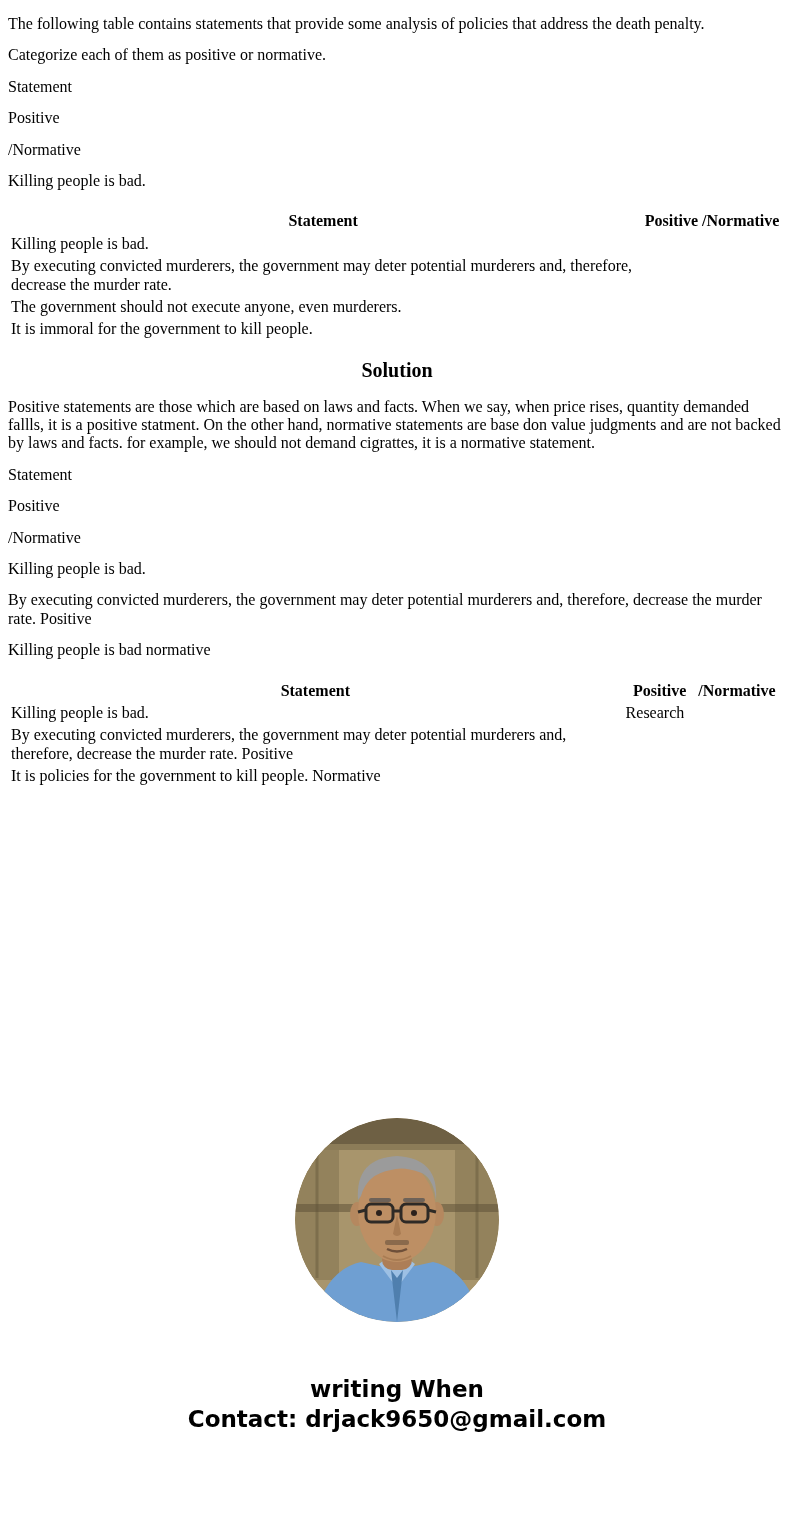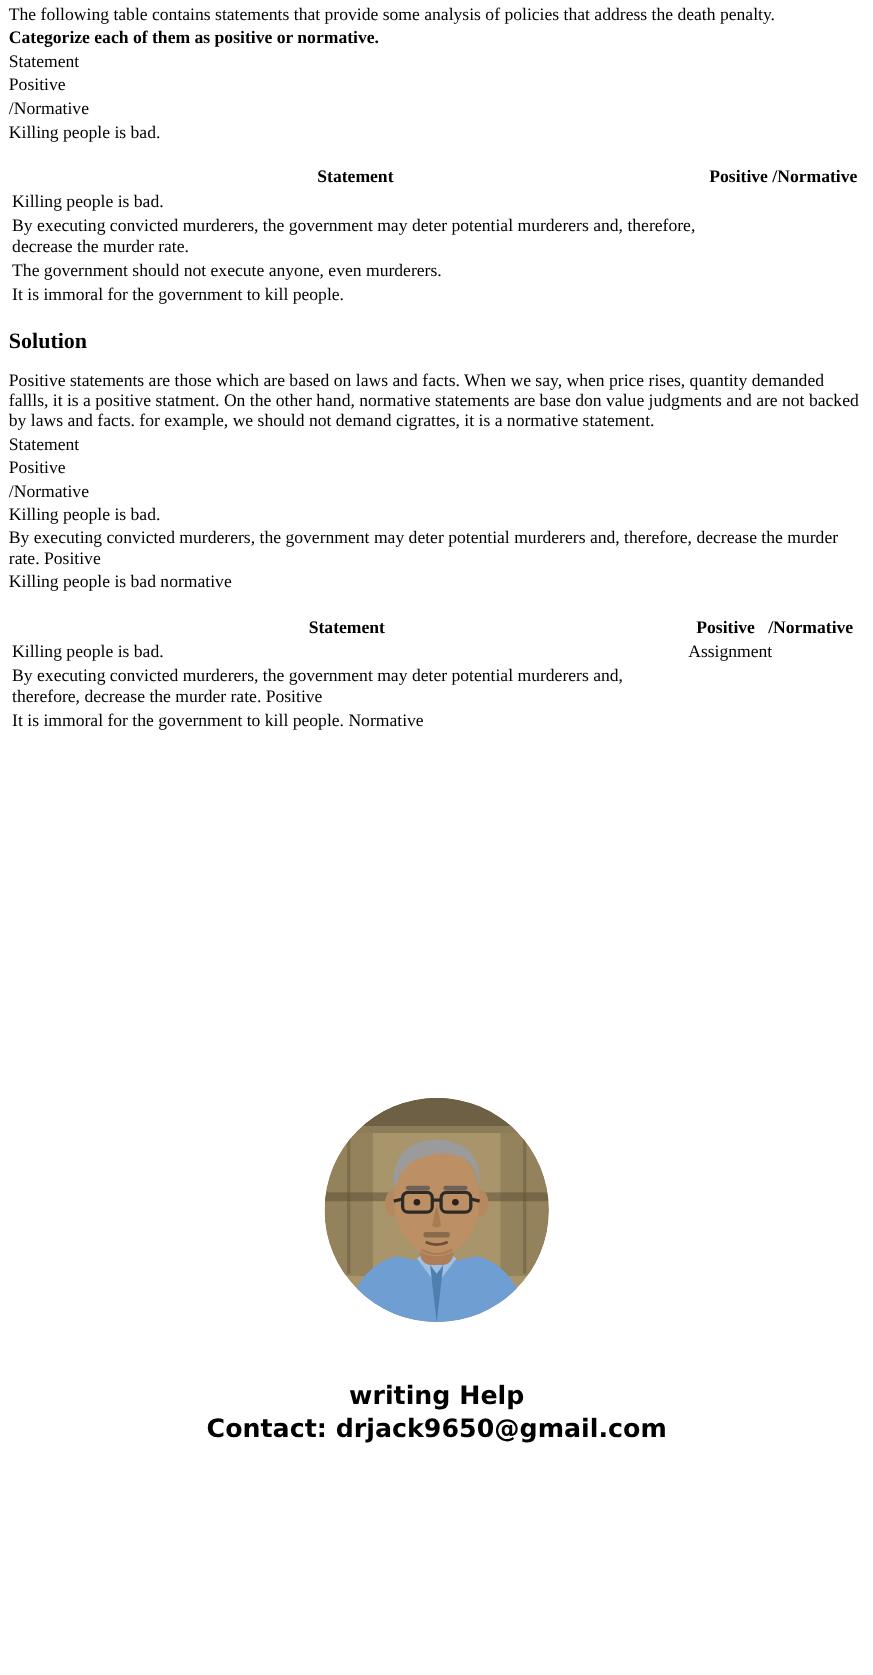--- a/index.html
+++ b/index.html
@@ -8,22 +8,22 @@
     width: 794px;
     min-height: 1523px;
     background: #ffffff;
     color: #000000;
     font-family: "Liberation Serif", serif;
     font-size: 16px;
     line-height: 1.15;
   }
   .page { padding: 2px 8px 0 8px; }
 
-  p { margin: 3px 0; }
-  .bold { font-weight: bold; }
+  p { margin: 13px 0; }
+  .bold { font-weight: normal; }
 
   table {
     width: 100%;
     border-collapse: collapse;
     margin: 20px 0 18px 0;
   }
   th, td {
     vertical-align: top;
     padding: 2px 3px;
     text-align: left;
@@ -35,20 +35,21 @@
   }
   .t1 .col-stmt  { width: 81%; }
   .t1 .col-class { width: 19%; }
   .t2 .col-stmt  { width: 79%; }
   .t2 .col-class { width: 21%; }
 
   h3.solution-heading {
     font-size: 20px;
     margin: 10px 0 16px 0;
     font-weight: bold;
+    text-align: center;
   }
 
   .avatar-wrap {
     margin-top: 330px;
     display: flex;
     justify-content: center;
   }
   .avatar {
     width: 204px;
     height: 204px;
@@ -122,28 +123,28 @@
   <table class="t2">
     <thead>
       <tr>
         <th class="col-stmt">Statement</th>
         <th class="col-class">Positive   /Normative</th>
       </tr>
     </thead>
     <tbody>
       <tr>
         <td>Killing people is bad.</td>
-        <td>Assignment</td>
+        <td>Research</td>
       </tr>
       <tr>
         <td>By executing convicted murderers, the government may deter potential murderers and, therefore, decrease the murder rate. Positive</td>
         <td></td>
       </tr>
       <tr>
-        <td>It is immoral for the government to kill people. Normative</td>
+        <td>It is policies for the government to kill people. Normative</td>
         <td></td>
       </tr>
     </tbody>
   </table>
 
   <div class="avatar-wrap">
     <span class="avatar">
       <svg width="204" height="204" viewBox="0 0 204 204" xmlns="http://www.w3.org/2000/svg">
         <defs>
           <clipPath id="avclip">
@@ -193,17 +194,17 @@
           <rect x="90" y="122" width="24" height="5" rx="2" fill="#8a6a4c"></rect>
           <path d="M92 131 Q102 136 112 131" stroke="#6e4f39" stroke-width="2.5" fill="none"></path>
 
           <path d="M88 138 Q102 146 116 138" stroke="#a97c53" stroke-width="2" fill="none"></path>
         </g>
       </svg>
     </span>
   </div>
 
   <div class="footer">
-    <div>writing Help</div>
+    <div>writing When</div>
     <div>Contact: drjack9650@gmail.com</div>
   </div>
 
 </div>
 
 </body></html>

